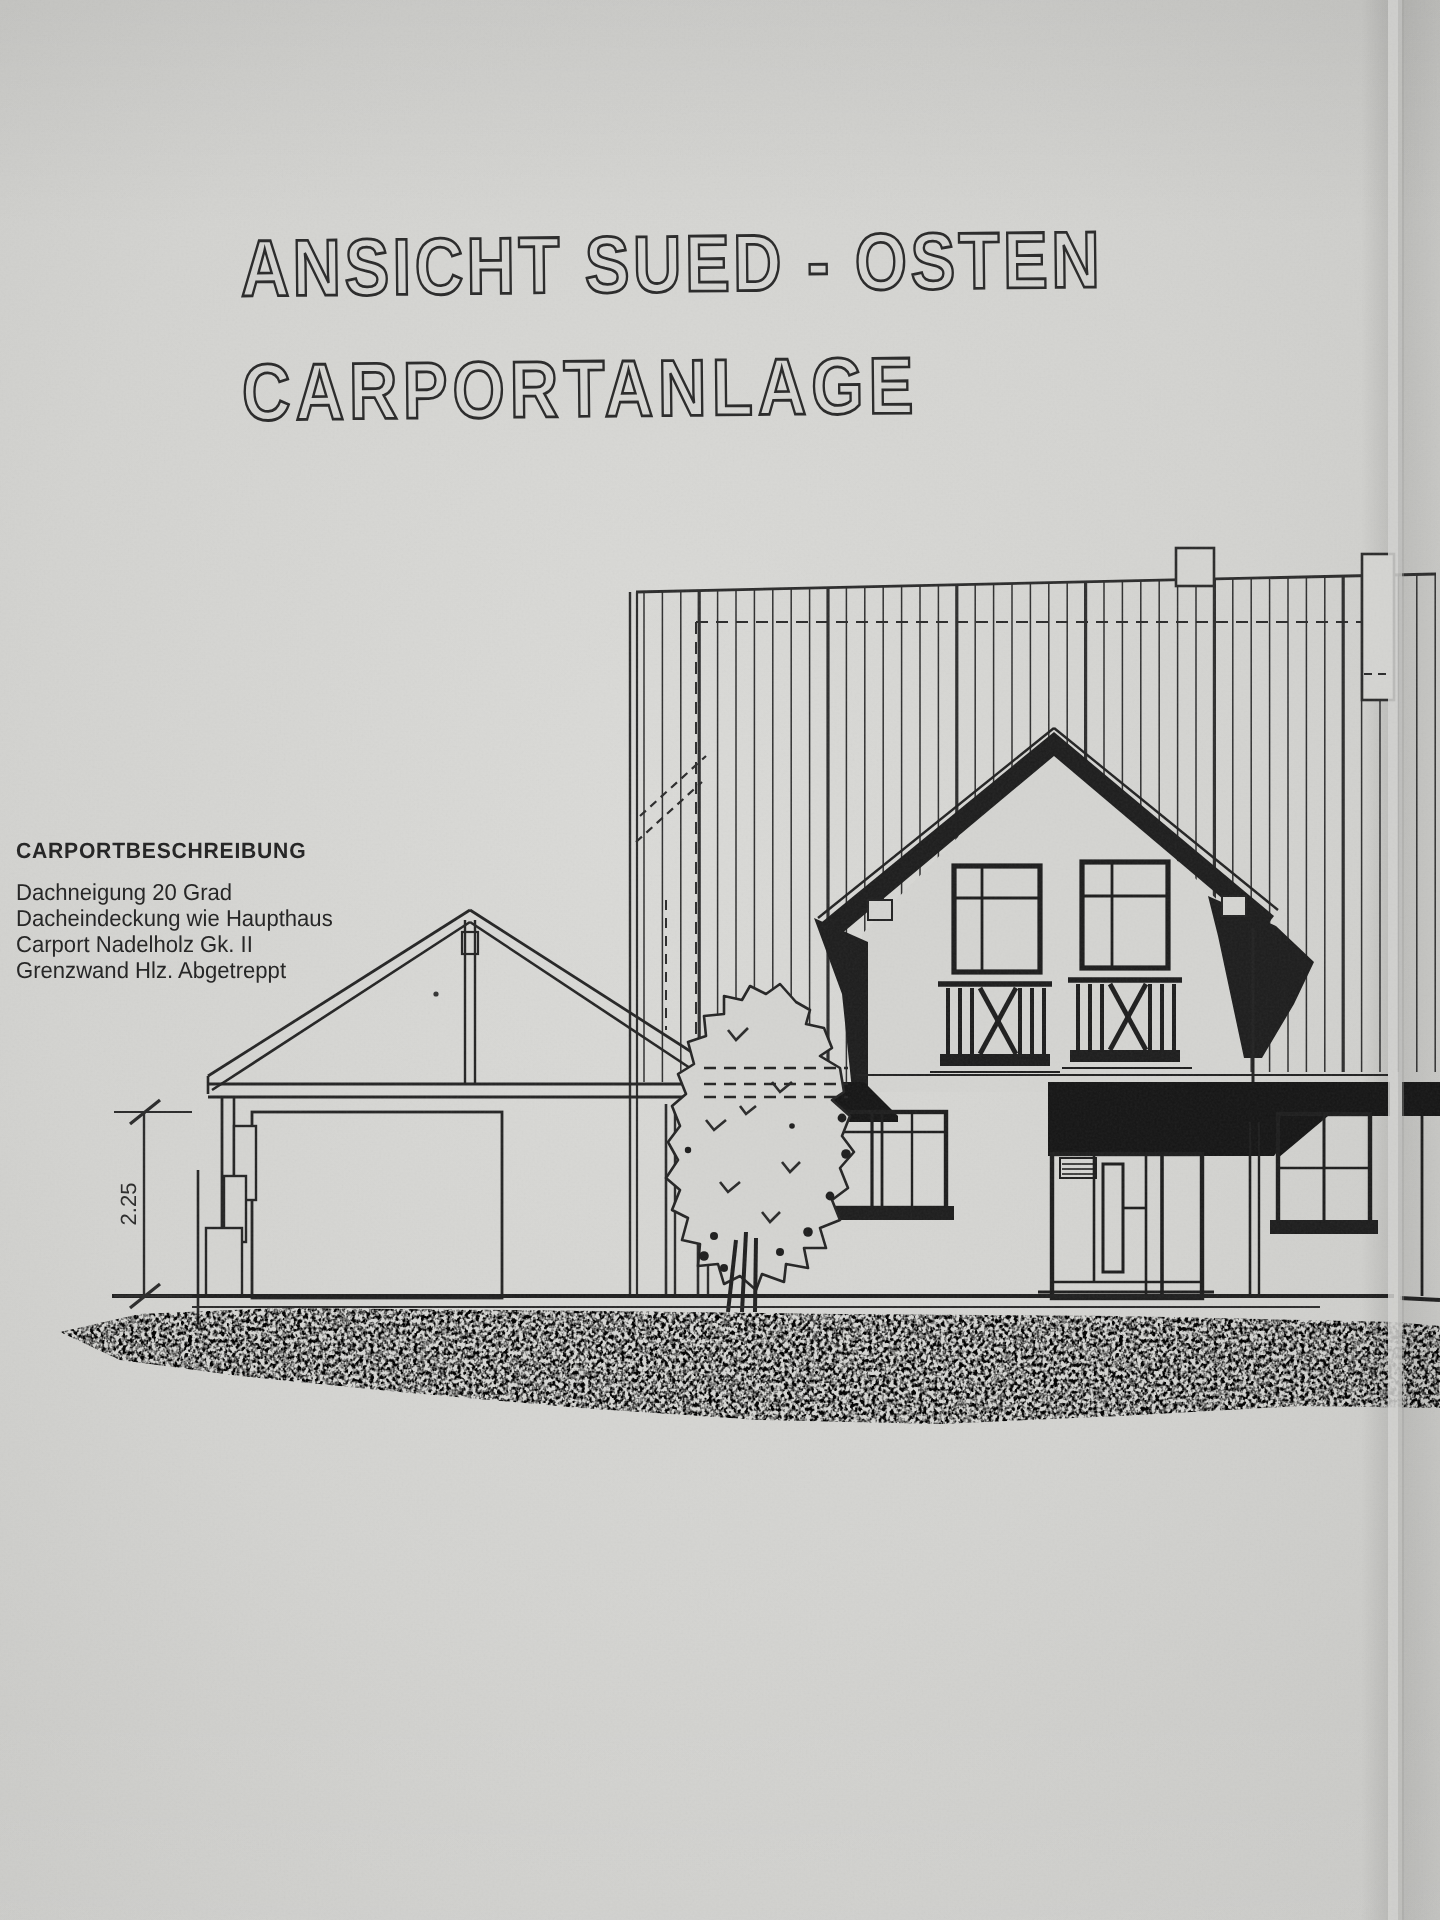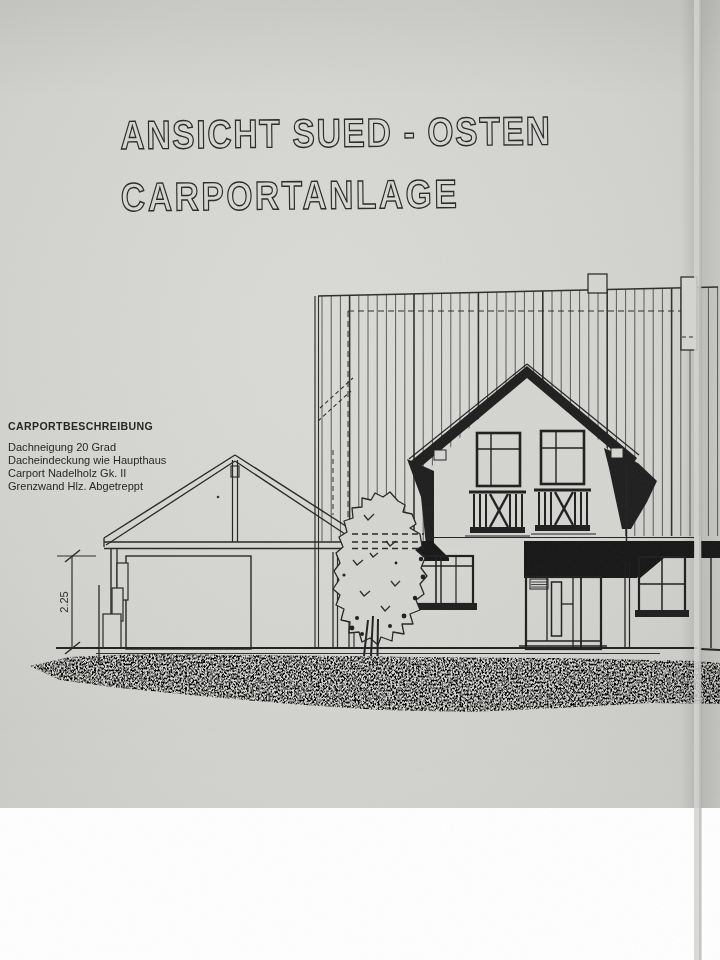--- a/index.html
+++ b/index.html
@@ -1,18 +1,18 @@
 <!DOCTYPE html>
 <html><head>
 <meta charset="utf-8">
 <style>
   html,body{margin:0;padding:0;}
   body{width:720px;height:960px;overflow:hidden;font-family:"Liberation Sans",sans-serif;}
   .sheet{
-    position:relative;width:720px;height:808px;
+    position:relative;width:720px;height:960px;
     background:
       linear-gradient(90deg, rgba(0,0,0,0) 94.5%, rgba(0,0,0,0.10) 96.8%, rgba(0,0,0,0.04) 100%),
       linear-gradient(180deg, rgba(0,0,0,0.05) 0%, rgba(0,0,0,0) 12%, rgba(0,0,0,0) 88%, rgba(255,255,255,0.05) 100%),
       radial-gradient(ellipse at 45% 42%, #dadad7 0%, #d3d3d0 55%, #c7c7c4 100%);
     text-decoration: underline;
   }
   svg{position:absolute;left:0;top:0;}
   .title{
     position:absolute;left:120px;top:104px;width:560px;
     font-weight:700;font-size:40px;line-height:62px;letter-spacing:2px;

